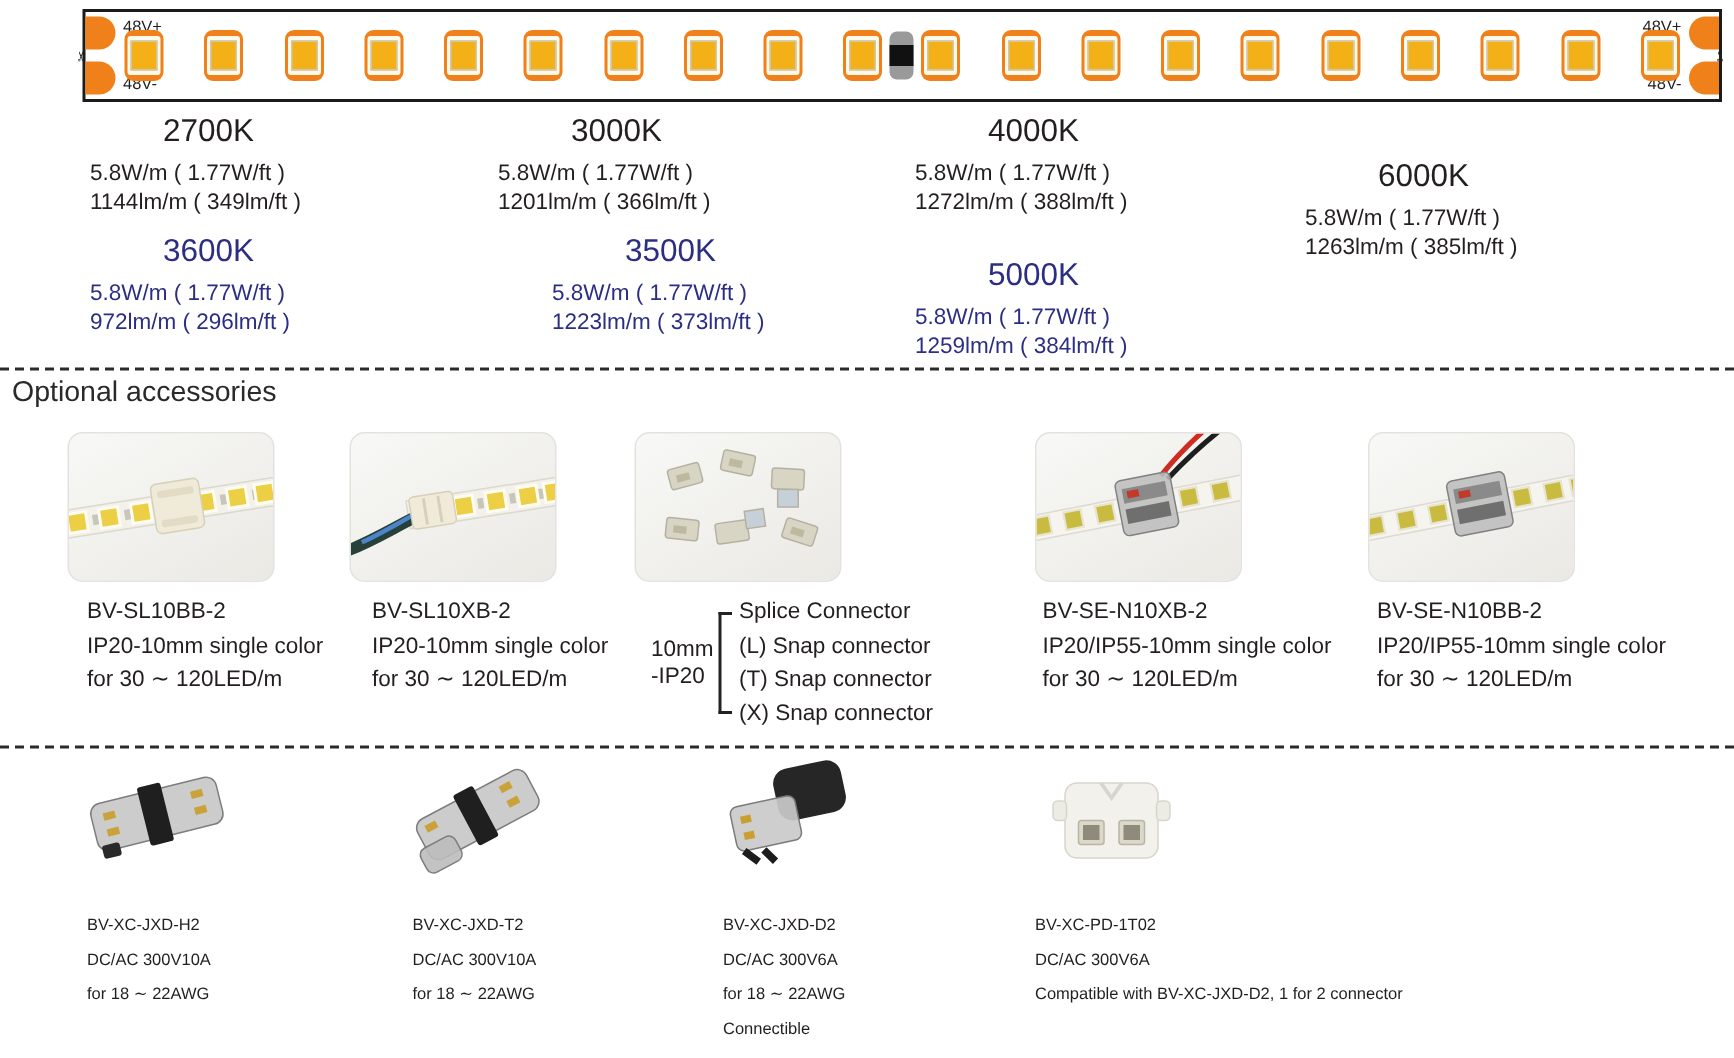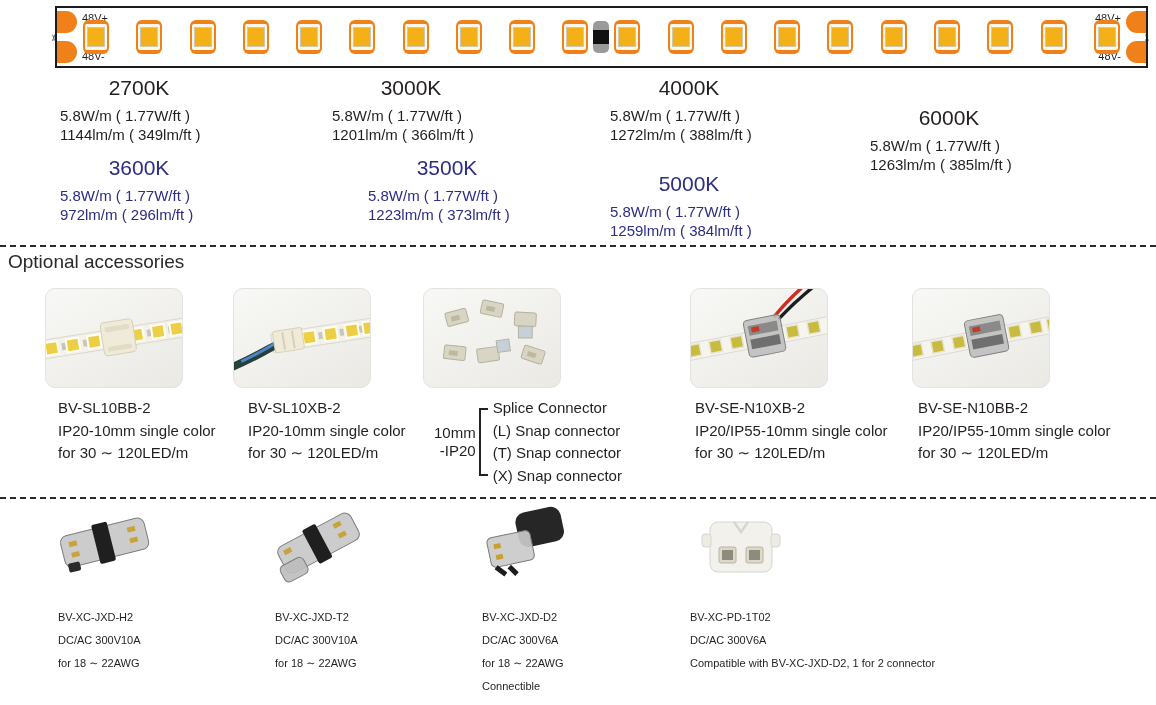--- a/index.html
+++ b/index.html
@@ -42,21 +42,21 @@
   
   .acc-card{
     position:absolute;top:288px;width:138px;height:100px;border-radius:10px;
     background:linear-gradient(150deg,#f8f8f6 0%,#eae9e4 100%);
     border:1px solid #e3e2de;overflow:hidden;box-sizing:border-box;
   }
   .acc-card svg,.prod-photo svg{display:block;width:100%;height:100%;}
   .acc-text{position:absolute;top:397px;font-size:15px;line-height:22.5px;white-space:nowrap;}
   
   .splice-wrap{position:absolute;left:434px;top:397px;display:flex;align-items:center;font-size:15px;}
-  .splice-size{text-align:right;line-height:18px;white-space:nowrap;}
+  .splice-size{line-height:18px;white-space:nowrap;}
   .bracket{align-self:stretch;width:9px;margin:11px 3px;border-left:2px solid #222;position:relative;}
   .bracket::before,.bracket::after{content:"";position:absolute;left:-2px;width:9px;height:2px;background:#222;}
   .bracket::before{top:0;}
   .bracket::after{bottom:0;}
   .splice-items{line-height:22.5px;white-space:nowrap;}
   
   .prod-photo{position:absolute;top:500px;width:115px;height:88px;}
   .prod-text{position:absolute;top:606px;font-size:11px;line-height:23px;white-space:nowrap;}
 </style>
 </head>

